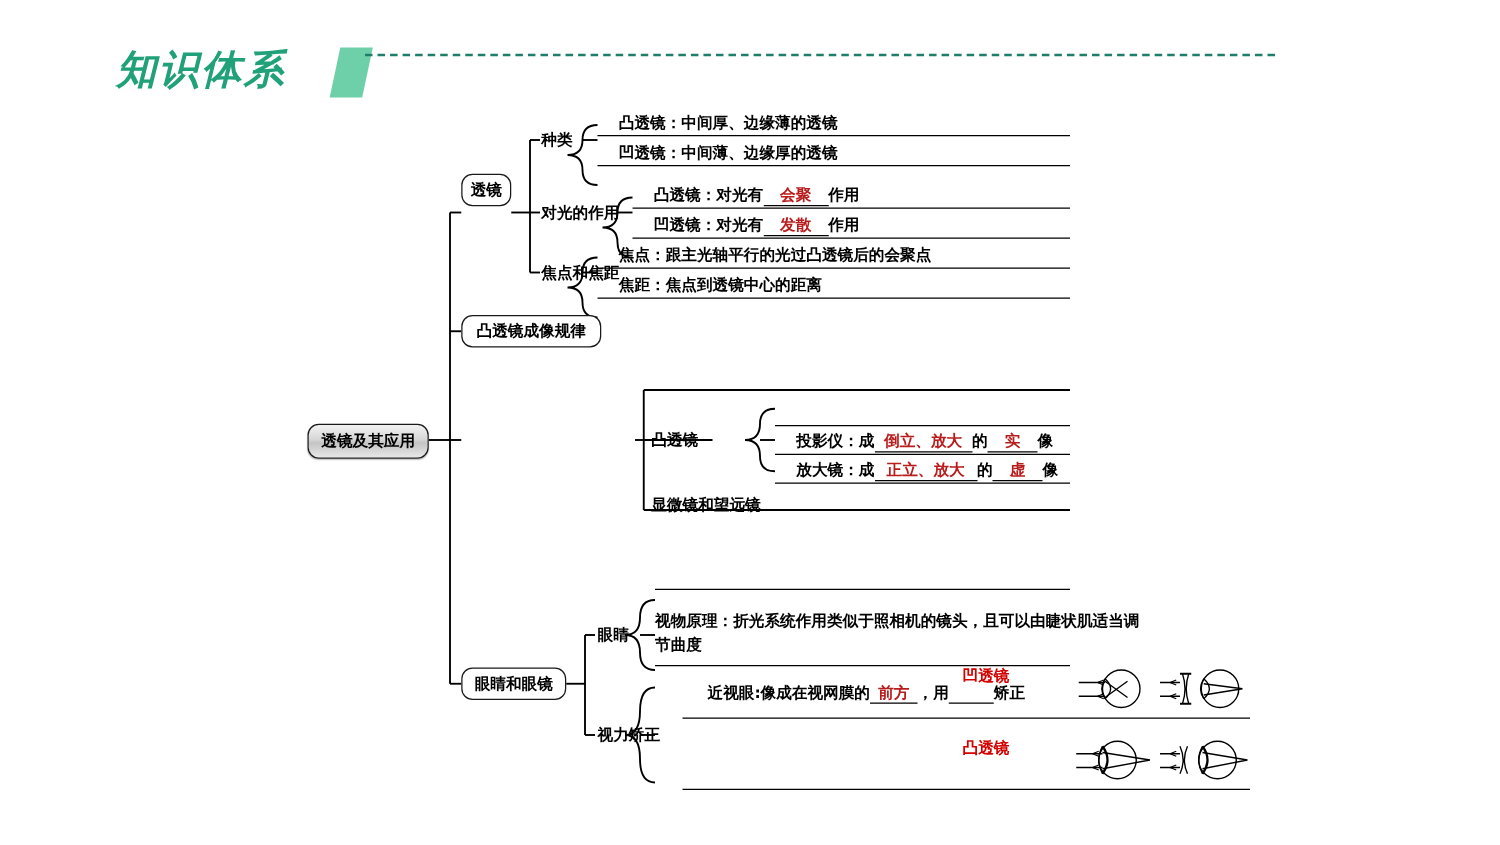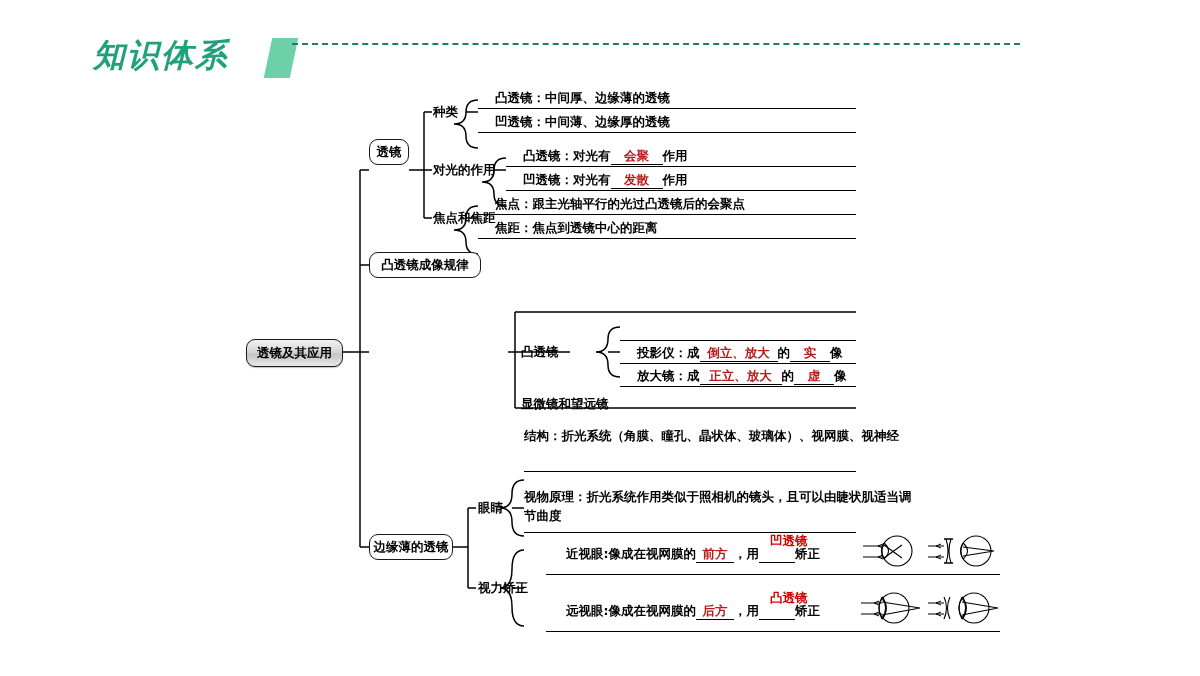--- a/index.html
+++ b/index.html
@@ -128,21 +128,21 @@
     </g>
   </svg>
 
   <div class="node root" style="left:246px;top:339px;width:97px;height:28px;">透镜及其应用</div>
 
   <div class="node" style="left:369px;top:139px;width:40px;height:26px;">透镜</div>
 
   <div class="node" style="left:369px;top:252px;width:112px;height:26px;">凸透镜成像规律</div>
 
 
-  <div class="node" style="left:369px;top:534px;width:84px;height:26px;">边缘薄的透镜</div>
+  <div class="node" style="left:369px;top:534px;width:84px;height:26px;">眼睛和眼镜</div>
 
   <div class="t" style="left:433px;top:104px;">种类</div>
   <div class="t" style="left:433px;top:162px;">对光的作用</div>
   <div class="t" style="left:433px;top:210px;text-align:right;">焦点和焦距</div>
 
   <div class="t" style="left:495px;top:90px;">凸透镜：中间厚、边缘薄的透镜</div>
   <div class="rule" style="left:478px;top:108px;width:378px;"></div>
   <div class="t" style="left:495px;top:114px;">凹透镜：中间薄、边缘厚的透镜</div>
   <div class="rule" style="left:478px;top:132px;width:378px;"></div>
 
@@ -172,37 +172,33 @@
 
   <div class="t" style="left:637px;top:368px;">
     <span>放大镜：成</span><span class="blank ans" style="width:82px;">正立、放大</span><span>的</span><span class="blank ans" style="width:40px;">虚</span><span>像</span>
   </div>
   <div class="rule" style="left:620px;top:386px;width:236px;"></div>
 
   <div class="t" style="left:521px;top:396px;">显微镜和望远镜</div>
 
   <div class="t" style="left:478px;top:500px;">眼睛</div>
 
-  <div class="t wrap" style="left:524px;top:426px;width:398px;line-height:19px;">结构：折光系统（角膜、瞳孔、晶状体、玻璃体）、视网膜、视神经</div>
   <div class="rule" style="left:524px;top:471px;width:332px;"></div>
 
   <div class="t wrap" style="left:524px;top:487px;width:398px;line-height:19px;">视物原理：折光系统作用类似于照相机的镜头，且可以由睫状肌适当调节曲度</div>
   <div class="rule" style="left:524px;top:532px;width:332px;"></div>
 
   <div class="t" style="left:478px;top:580px;">视力矫正</div>
 
   <div class="t" style="left:566px;top:546px;">
     <span>近视眼:像成在视网膜的</span><span class="blank ans" style="width:38px;">前方</span><span>，用</span><span class="blank" style="width:36px;">&nbsp;</span><span>矫正</span>
   </div>
   <div class="redtag" style="left:770px;top:533px;">凹透镜</div>
   <div class="rule" style="left:546px;top:574px;width:454px;"></div>
 
-  <div class="t" style="left:566px;top:603px;">
-    <span>远视眼:像成在视网膜的</span><span class="blank ans" style="width:38px;">后方</span><span>，用</span><span class="blank" style="width:36px;">&nbsp;</span><span>矫正</span>
-  </div>
   <div class="redtag" style="left:770px;top:590px;">凸透镜</div>
   <div class="rule" style="left:546px;top:631px;width:454px;"></div>
 
   <svg class="eye" style="left:858px;top:531px;width:150px;height:42px;" viewBox="0 0 150 42">
     <g fill="none" stroke="#000" stroke-width="1.1">
       <circle cx="39" cy="20" r="15"></circle>
       <path d="M26,12 q9,8 0,16"></path>
       <path d="M26,12 q-5,8 0,16"></path>
       <path d="M5,15 H26 M5,26 H26"></path>
       <path d="M26,14 L44,27 M26,27 L44,14"></path>

